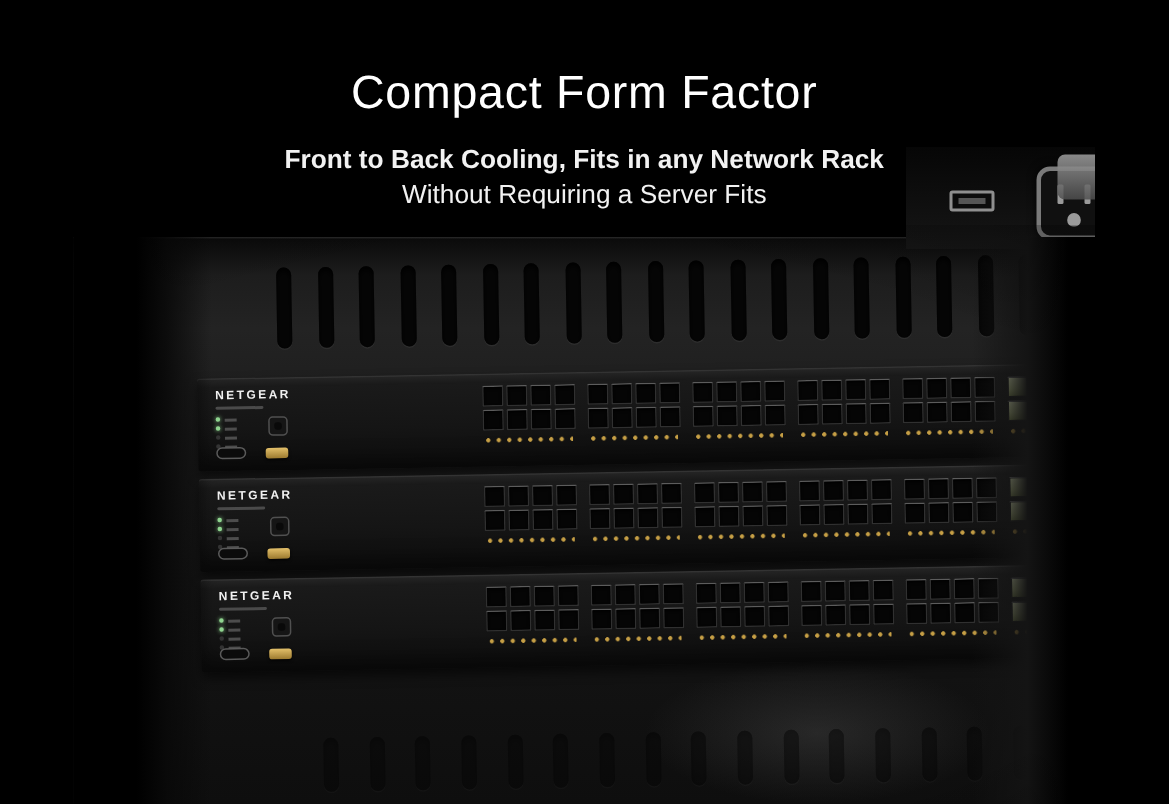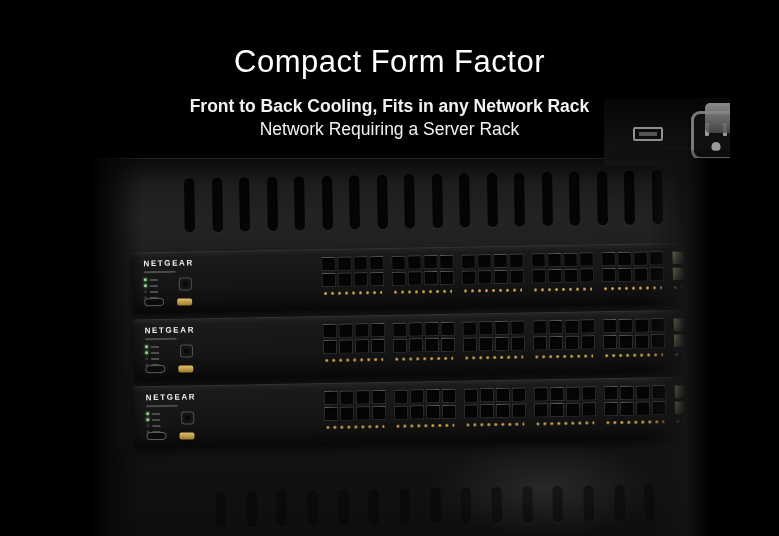--- a/index.html
+++ b/index.html
@@ -160,21 +160,21 @@
   }
 </style>
 </head>
 <body>
 
 <div class="stage">
 
   <header class="copy">
     <h1>Compact Form Factor</h1>
     <p class="sub">Front to Back Cooling, Fits in any Network Rack</p>
-    <p class="sub">Network Requiring a Server Rack</p>
+    <p class="sub">Without Requiring a Server Fits</p>
   </header>
 
   <div class="rack-face"></div>
   <div class="top-shelf"></div>
   <div class="floor-glow"></div>
 
   <div class="usb-port"></div>
   <div class="power-outlet">
     <span class="slit left"></span>
     <span class="slit right"></span>

